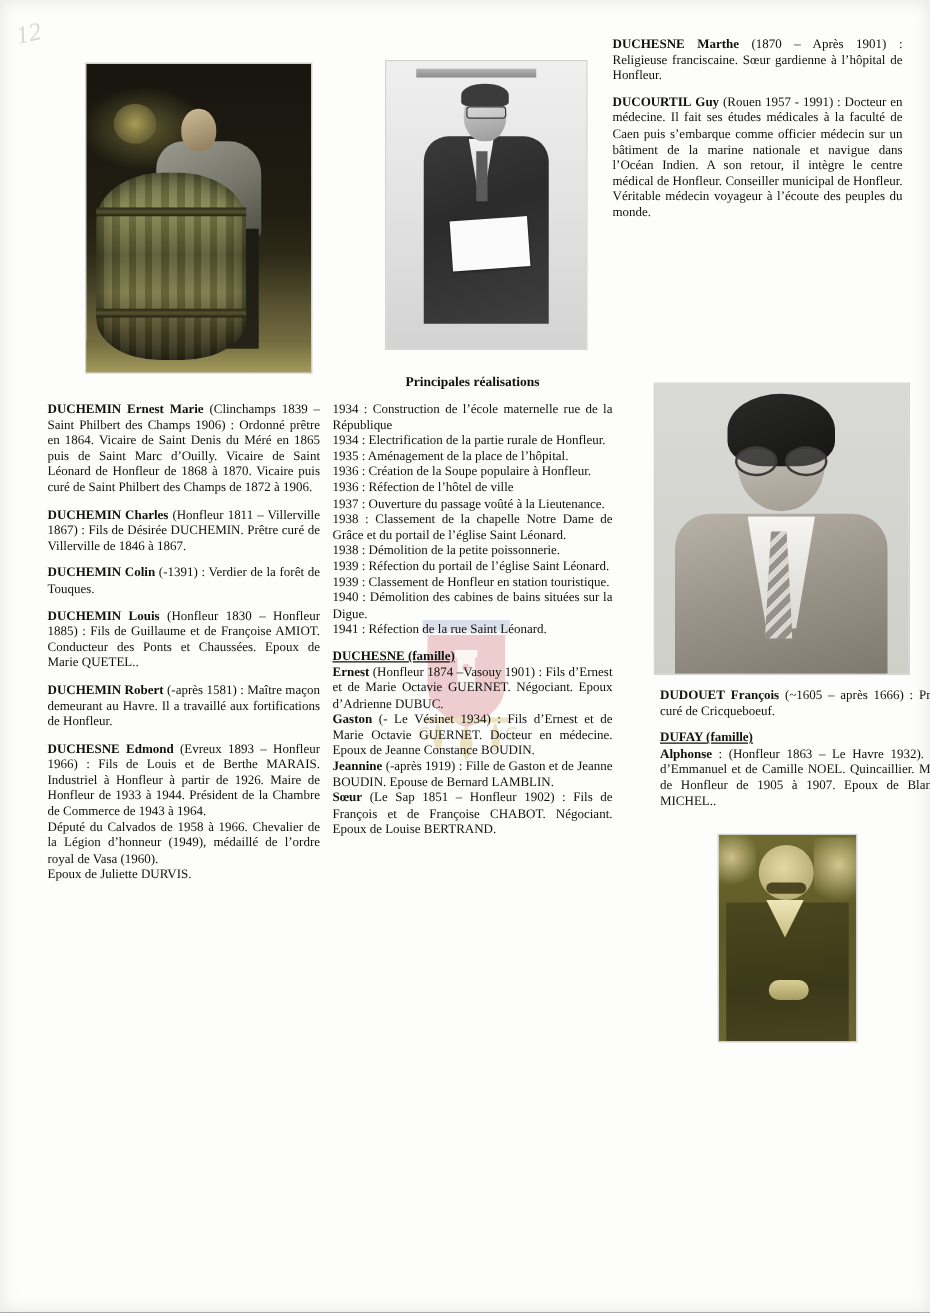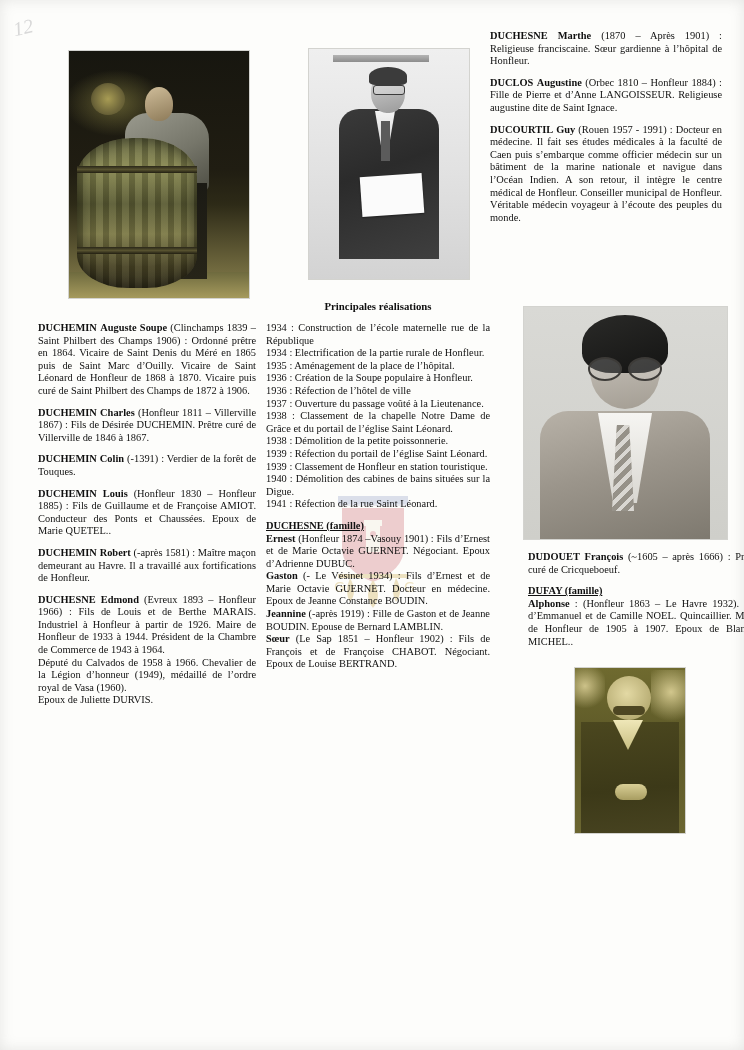--- a/index.html
+++ b/index.html
@@ -343,21 +343,21 @@
       <path d="M18 86 H88 V90 H18 Z" fill="#c8a23c"></path>
       <text x="14" y="104" font-family="DejaVu Sans" font-size="14" fill="#c8a23c">G</text>
       <text x="84" y="104" font-family="DejaVu Sans" font-size="14" fill="#c8a23c">G</text>
     </g>
   </svg>
 
   <div class="col" id="col-left">
 
     <div class="entry">
       <p><span class="surname">DUCHEMIN</span>
-      <span class="given">Auguste Soupe</span><span> (Clinchamps 1839 – Saint Philbert des Champs 1906) : Ordonné prêtre en 1864. Vicaire de Saint Denis du Méré en 1865 puis de Saint Marc d’Ouilly. Vicaire de Saint Léonard de Honfleur de 1868 à 1870. Vicaire puis curé de Saint Philbert des Champs de 1872 à 1906.</span></p>
+      <span class="given">Ernest Marie</span><span> (Clinchamps 1839 – Saint Philbert des Champs 1906) : Ordonné prêtre en 1864. Vicaire de Saint Denis du Méré en 1865 puis de Saint Marc d’Ouilly. Vicaire de Saint Léonard de Honfleur de 1868 à 1870. Vicaire puis curé de Saint Philbert des Champs de 1872 à 1906.</span></p>
     </div>
 
     <div class="entry">
       <p><span class="surname">DUCHEMIN</span>
       <span class="given">Charles</span><span> (Honfleur 1811 – Villerville 1867) : Fils de Désirée DUCHEMIN. Prêtre curé de Villerville de 1846 à 1867.</span></p>
     </div>
 
     <div class="entry">
       <p><span class="surname">DUCHEMIN</span>
       <span class="given">Colin</span><span> (-1391) : Verdier de la forêt de Touques.</span></p>
@@ -409,24 +409,20 @@
       <p class="sub"><span class="given">Sœur</span><span> (Le Sap 1851 – Honfleur 1902) : Fils de François et de Françoise CHABOT. Négociant. Epoux de Louise BERTRAND.</span></p>
     </div>
   </div>
 
   <div class="col" id="col-right-top">
     <div class="entry">
       <p><span class="surname">DUCHESNE</span>
       <span class="given">Marthe</span><span> (1870 – Après 1901) : Religieuse franciscaine. Sœur gardienne à l’hôpital de Honfleur.</span></p>
     </div>
     <div class="entry">
-      <p><span class="surname">DUCLOS</span>
-      <span class="given">Augustine</span><span> (Orbec 1810 – Honfleur 1884) : Fille de Pierre et d’Anne LANGOISSEUR. Religieuse augustine dite de Saint Ignace.</span></p>
-    </div>
-    <div class="entry">
       <p><span class="surname">DUCOURTIL</span>
       <span class="given">Guy</span><span> (Rouen 1957 - 1991) : Docteur en médecine. Il fait ses études médicales à la faculté de Caen puis s’embarque comme officier médecin sur un bâtiment de la marine nationale et navigue dans l’Océan Indien. A son retour, il intègre le centre médical de Honfleur. Conseiller municipal de Honfleur. Véritable médecin voyageur à l’écoute des peuples du monde.</span></p>
     </div>
   </div>
 
   <div class="col" id="col-right-mid">
     <div class="entry">
       <p><span class="surname">DUDOUET</span>
       <span class="given">François</span><span> (~1605 – après 1666) : Prêtre curé de Cricqueboeuf.</span></p>
     </div>

